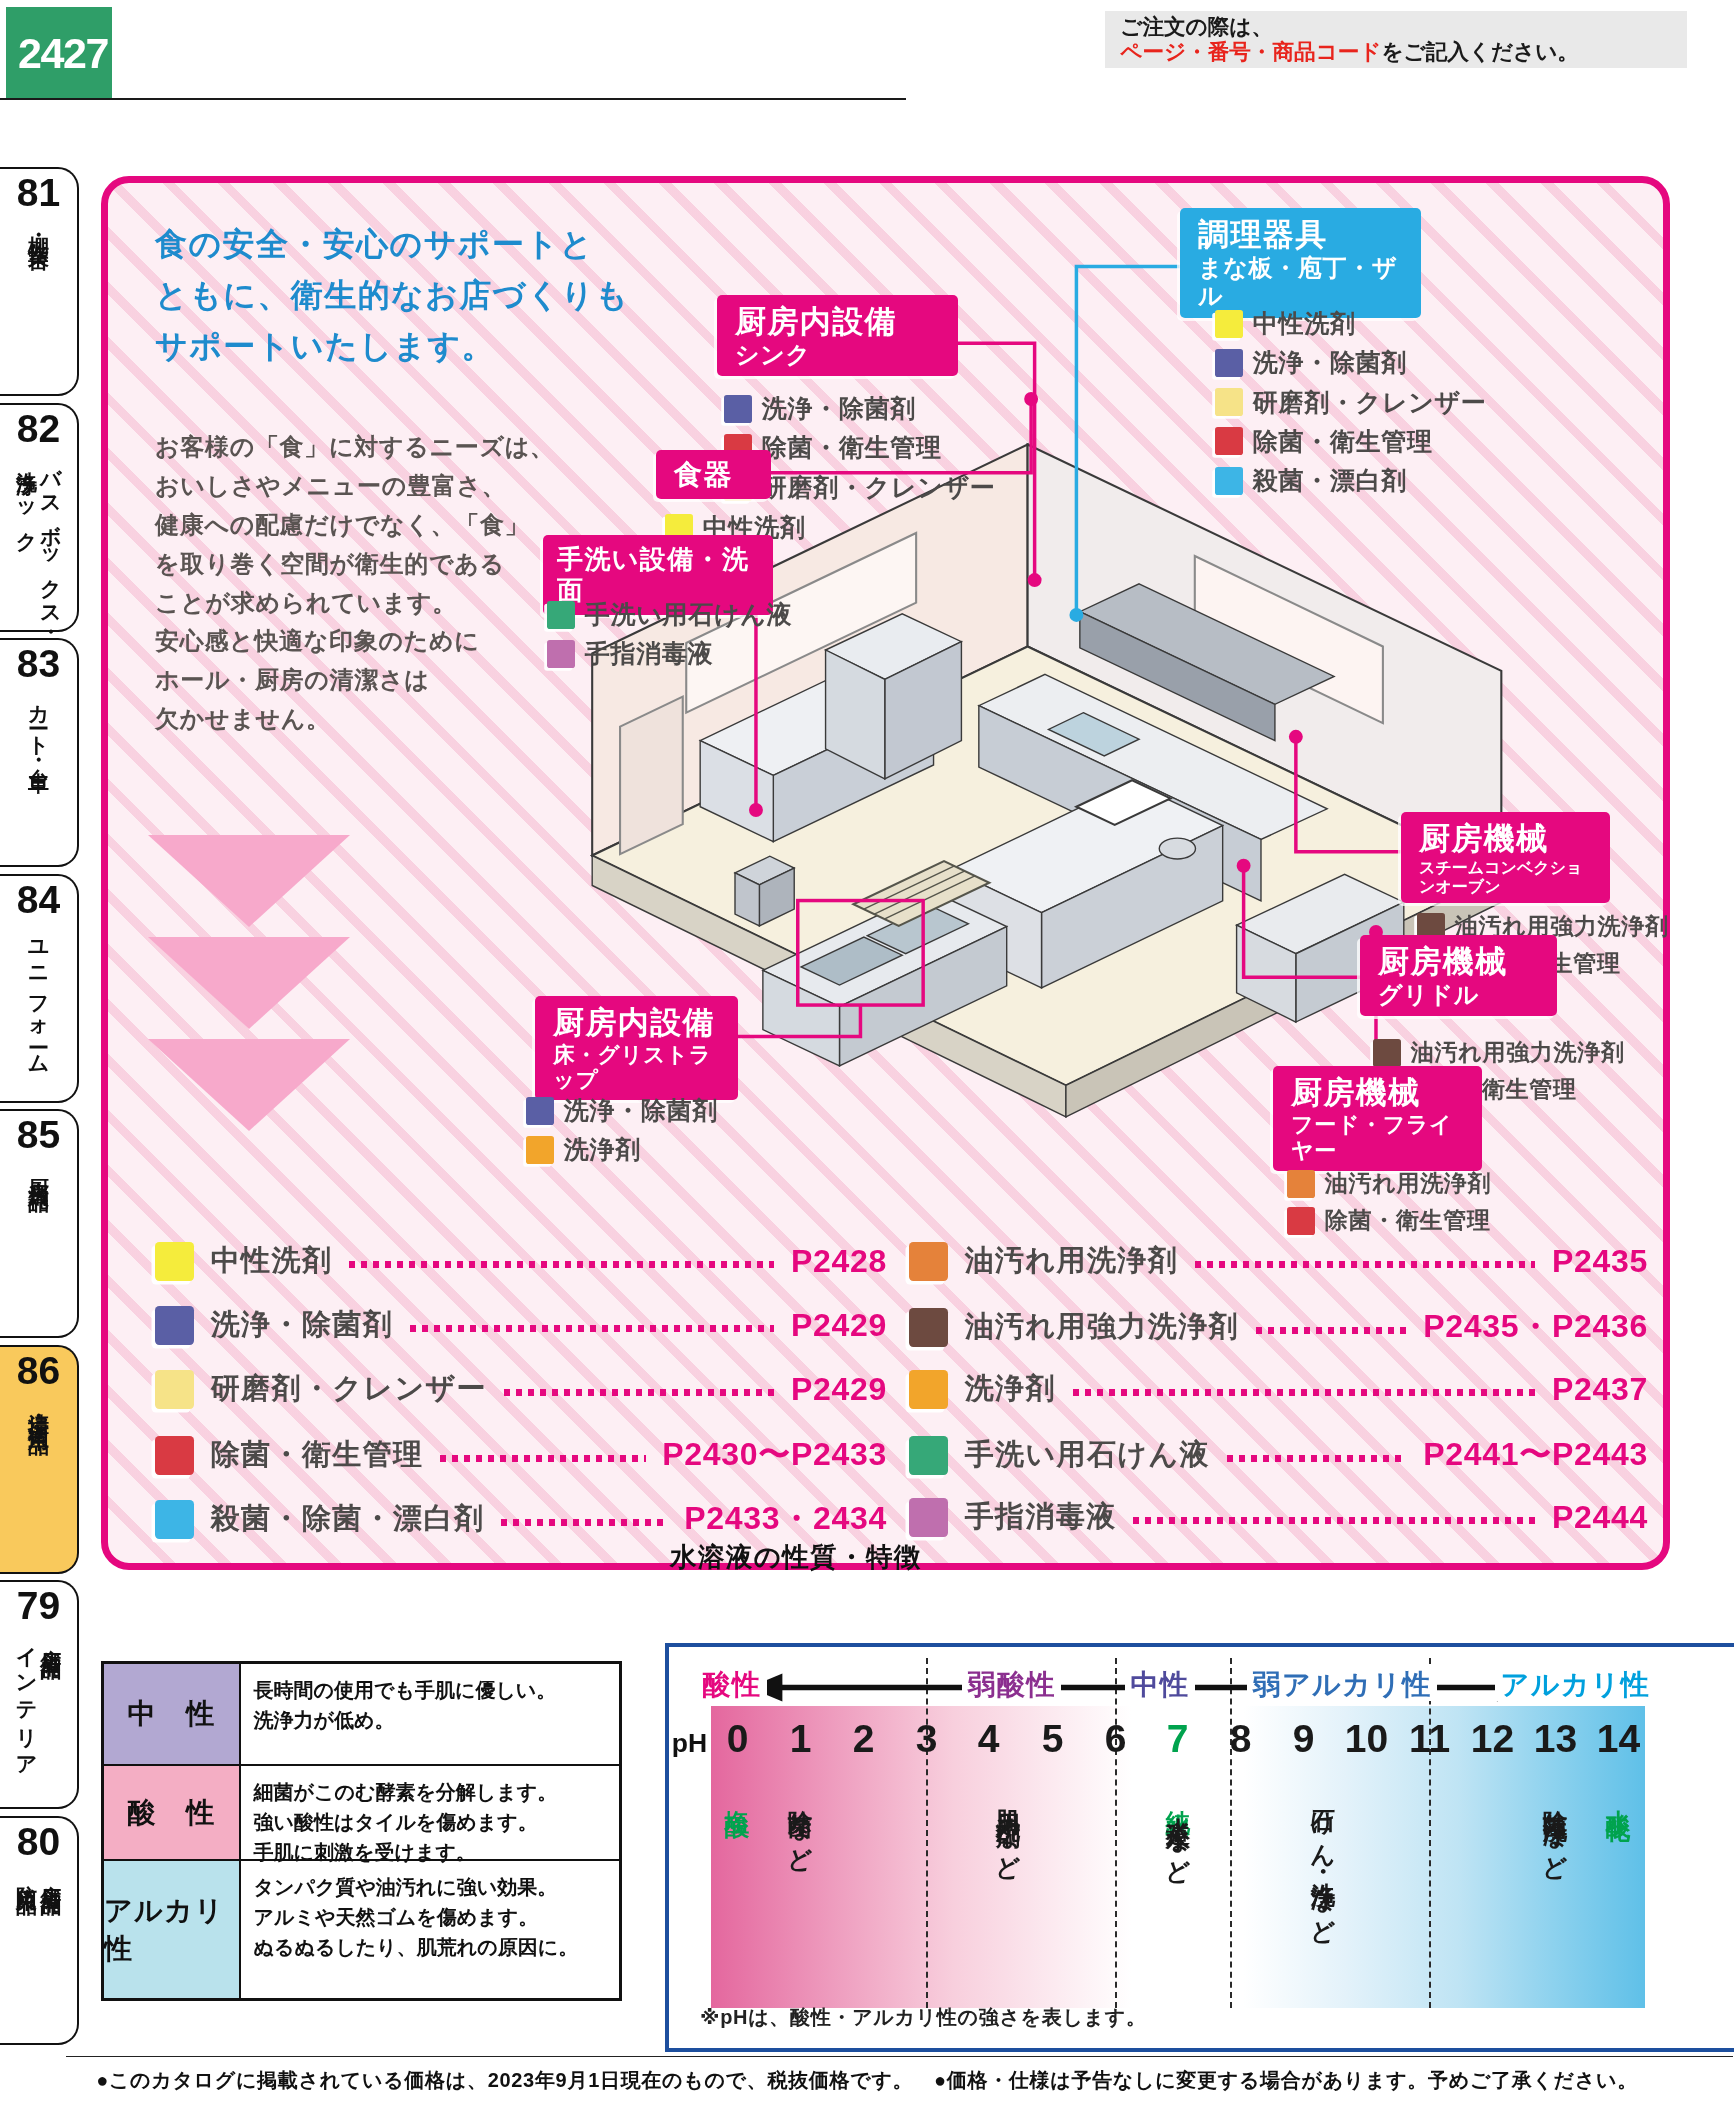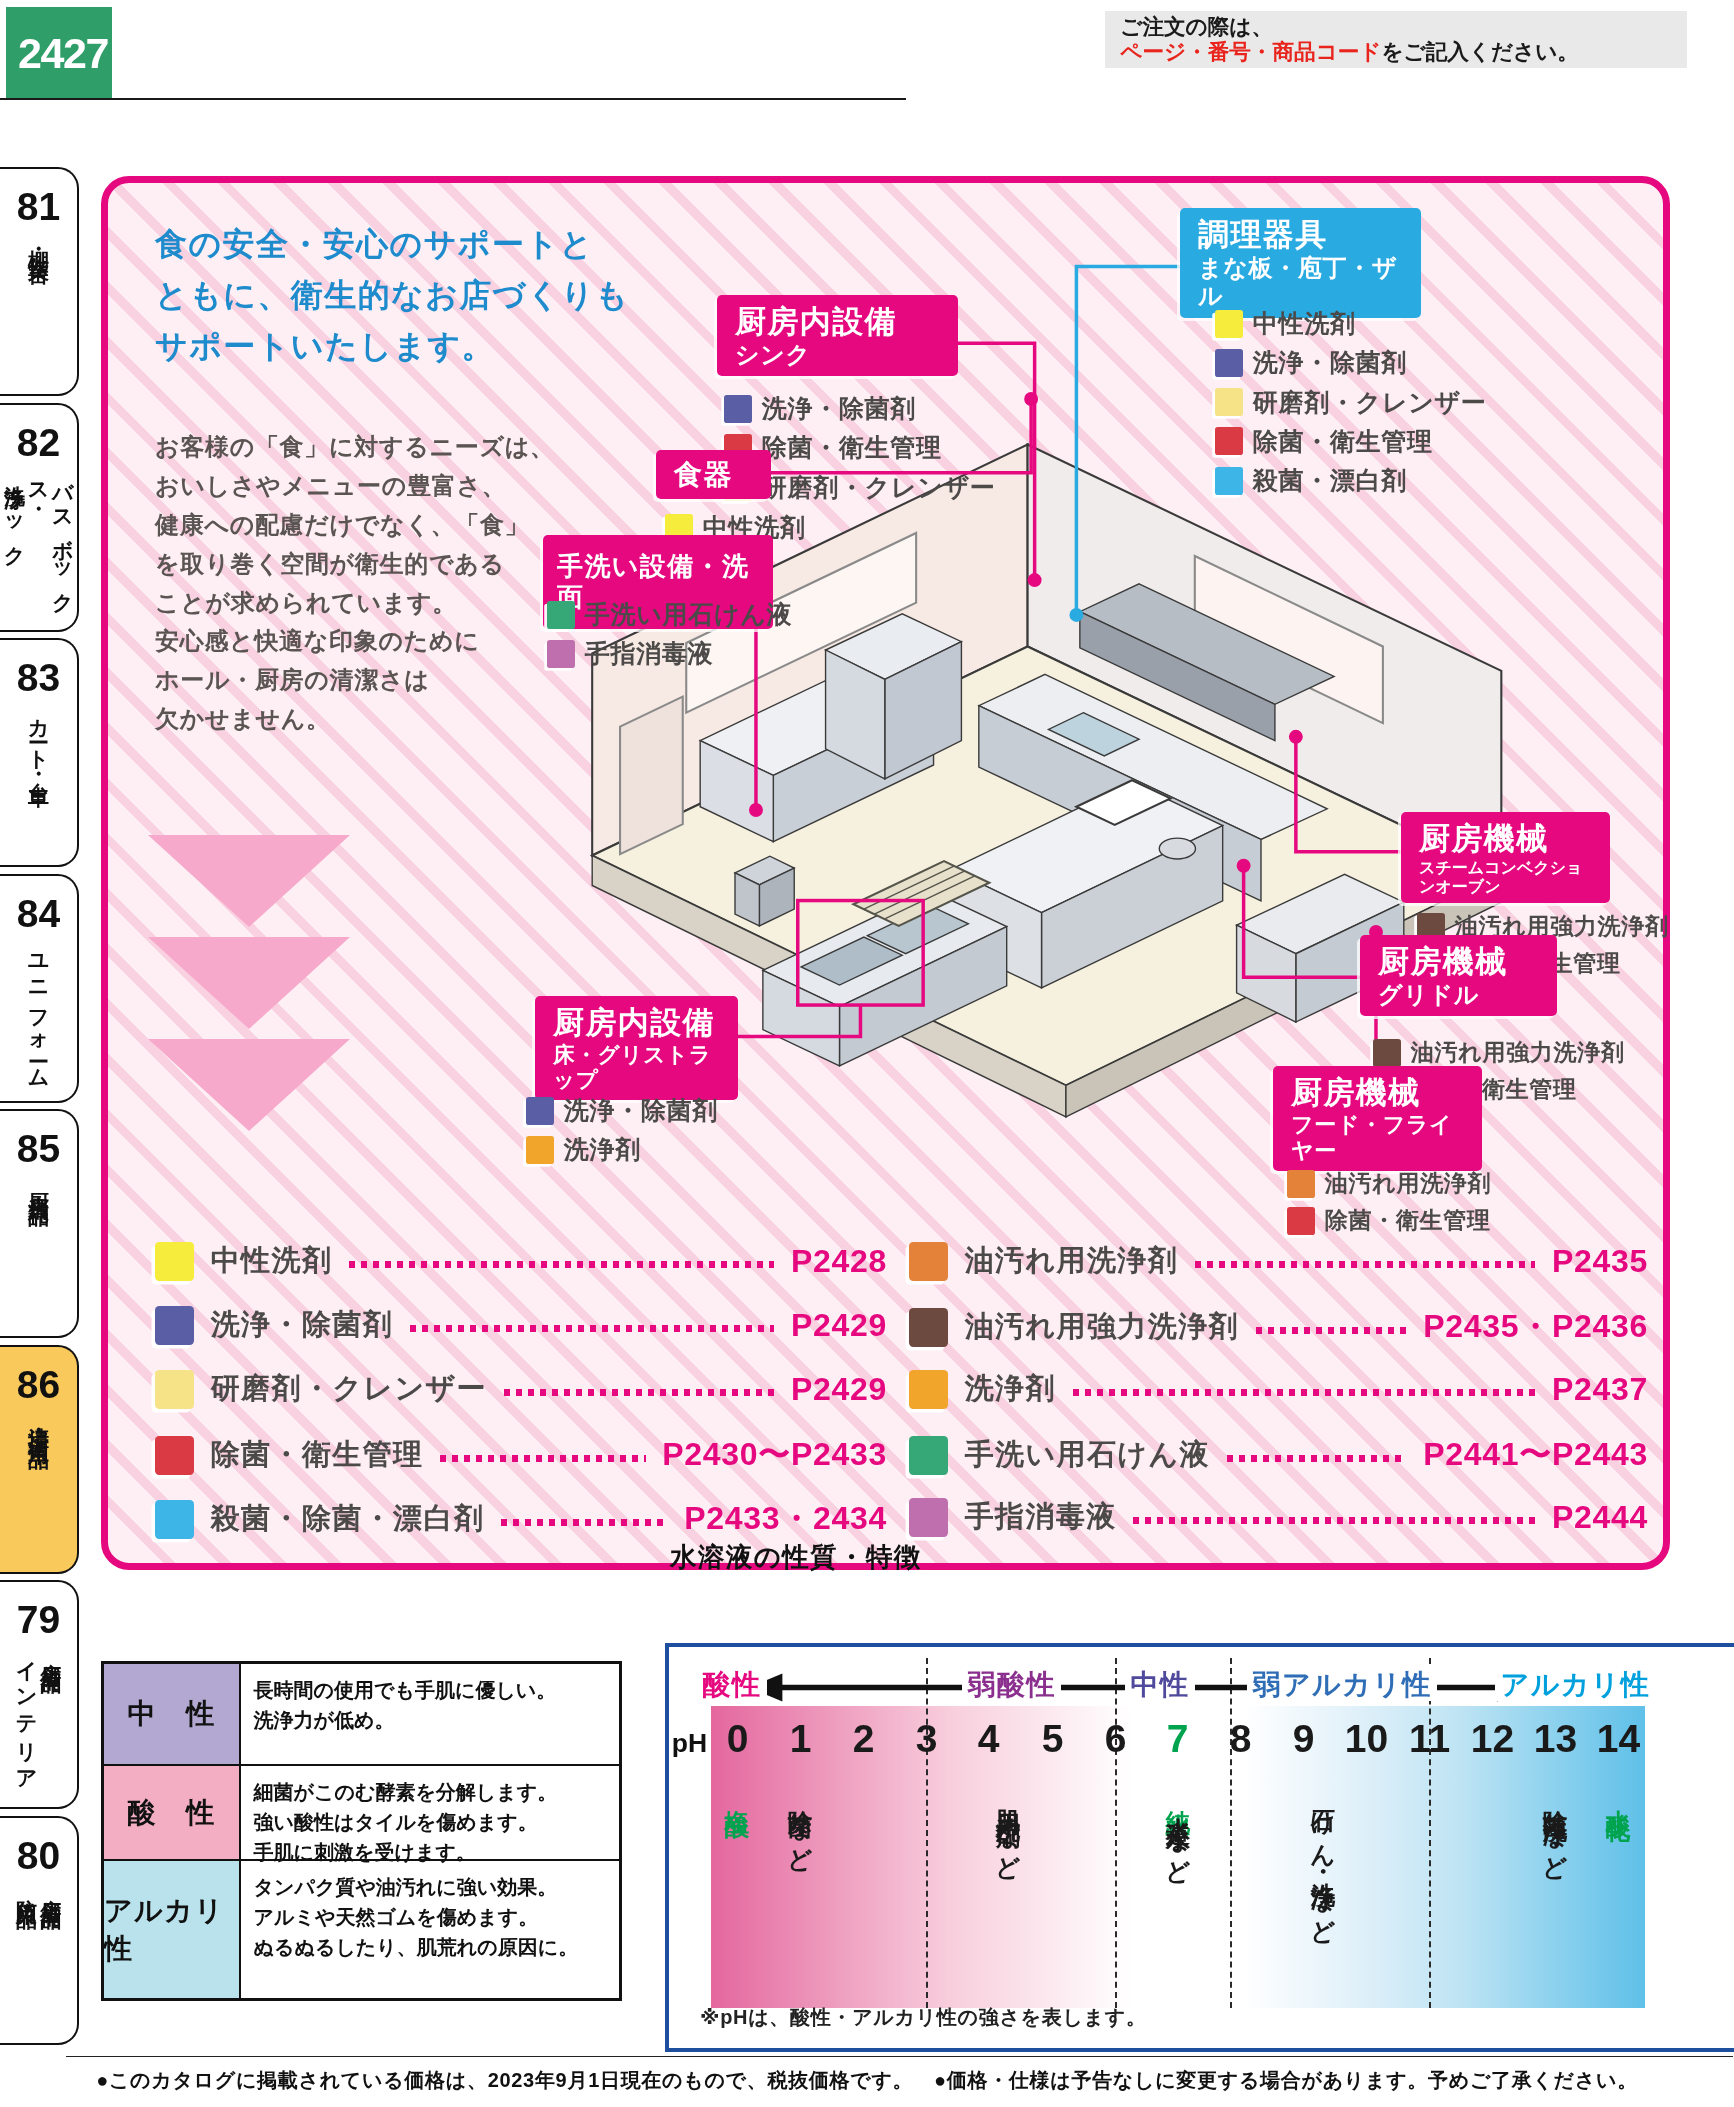--- a/index.html
+++ b/index.html
@@ -16,21 +16,21 @@
   .header-rule { position:absolute; left:0; top:98px; width:906px; height:2.1px; background:#1a1a1a; }
   .order-note { position:absolute; left:1105px; top:10.5px; width:582px; height:57px; background:#e9e9e9;
     padding:4.2px 0 0 15.3px; font-size:21.6px; font-weight:700; color:#1a1a1a; line-height:1.15; }
   .order-note .em { color:#e8241c; }
 
   
   .tab { position:absolute; left:0; width:79px; height:229px; background:#fff;
     border:2.8px solid #111; border-left:none; border-radius:0 21px 21px 0;
     display:flex; flex-direction:column; align-items:center; }
   .tab.active { background:#f9c95c; }
-  .tab .num { font-size:39px; font-weight:800; color:#111; margin-top:16px; }
+  .tab .num { font-size:39px; font-weight:800; color:#111; margin-top:2px; }
   .tab .vlabel { writing-mode:vertical-rl; font-size:21px; font-weight:700; color:#111;
     letter-spacing:3.5px; margin-top:4.2px; line-height:1.15; white-space:pre-line; max-height:174px; }
 
   
   .map-panel { position:absolute; left:101px; top:176px; width:1569px; height:1394px;
     border:7.7px solid #e5087f; border-radius:28px;
     background:
       repeating-linear-gradient(45deg, rgba(243,168,197,.42) 0 9px, rgba(243,168,197,0) 9px 39px),
       #fdeff4; }
   .headline { position:absolute; left:47px; top:36px; font-size:32px; font-weight:800;
@@ -238,21 +238,21 @@
     <div class="callout-label" style="left: 548px; top: 267px; width: 115px; background-color: rgb(229, 8, 127);">
       <div class="t" style="font-size:28px">食器</div>
     </div>
     <div class="chip-list" style="left:557px;top:328px">
       <div class="chip-row">
           <span class="chip" style="background-color: rgb(245, 236, 60);"></span>
           <span class="lbl">中性洗剤</span>
         </div>
     </div>
 
-    <div class="callout-label" style="left: 435px; top: 352px; width: 230px; padding: 16px 14px; background-color: rgb(229, 8, 127);">
+    <div class="callout-label" style="left: 435px; top: 352px; width: 230px; padding: 9px 14px; background-color: rgb(229, 8, 127);">
       <div class="t" style="font-size:26px">手洗い設備・洗面</div>
     </div>
     <div class="chip-list" style="left:439px;top:415px">
       <div class="chip-row">
           <span class="chip" style="background-color: rgb(54, 168, 120);"></span>
           <span class="lbl">手洗い用石けん液</span>
         </div>
       <div class="chip-row">
           <span class="chip" style="background-color: rgb(191, 111, 174);"></span>
           <span class="lbl">手指消毒液</span>

